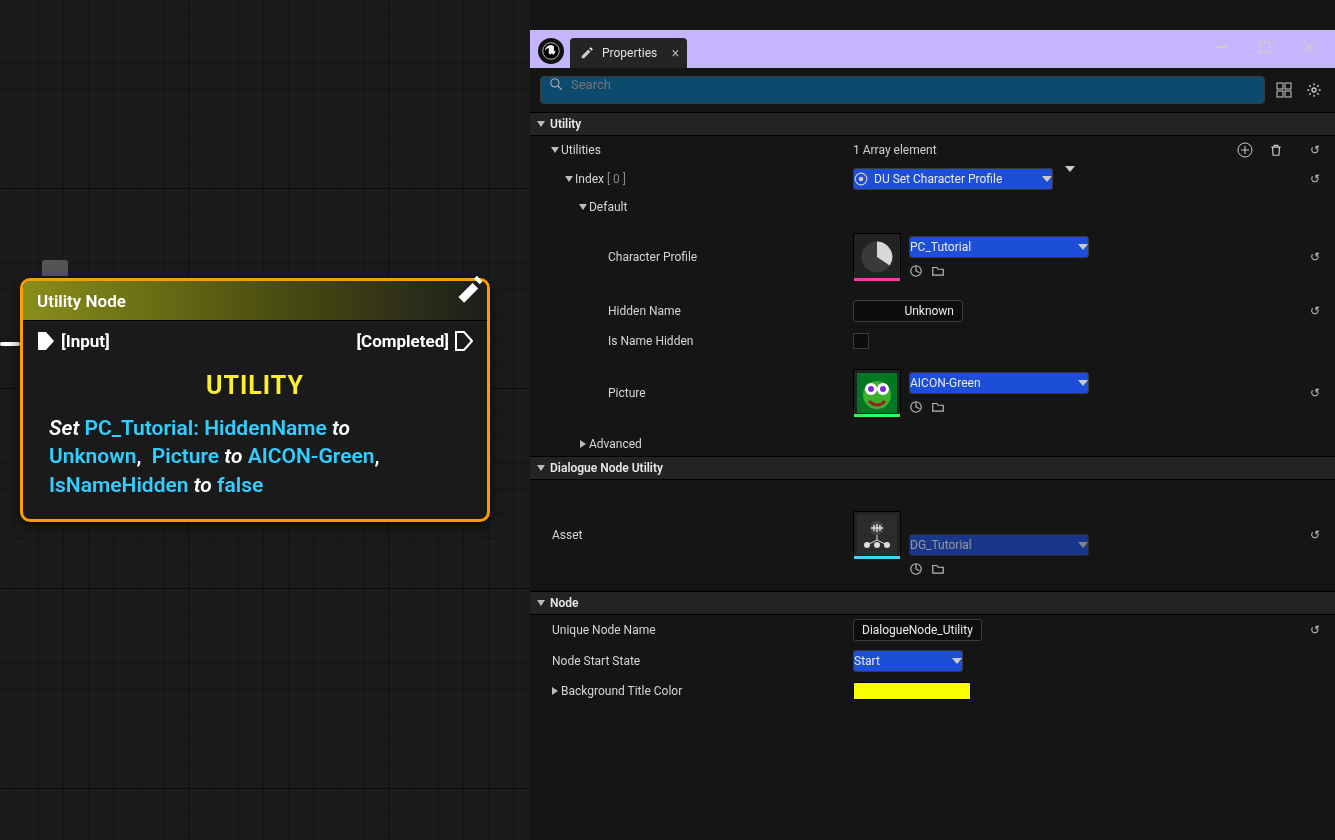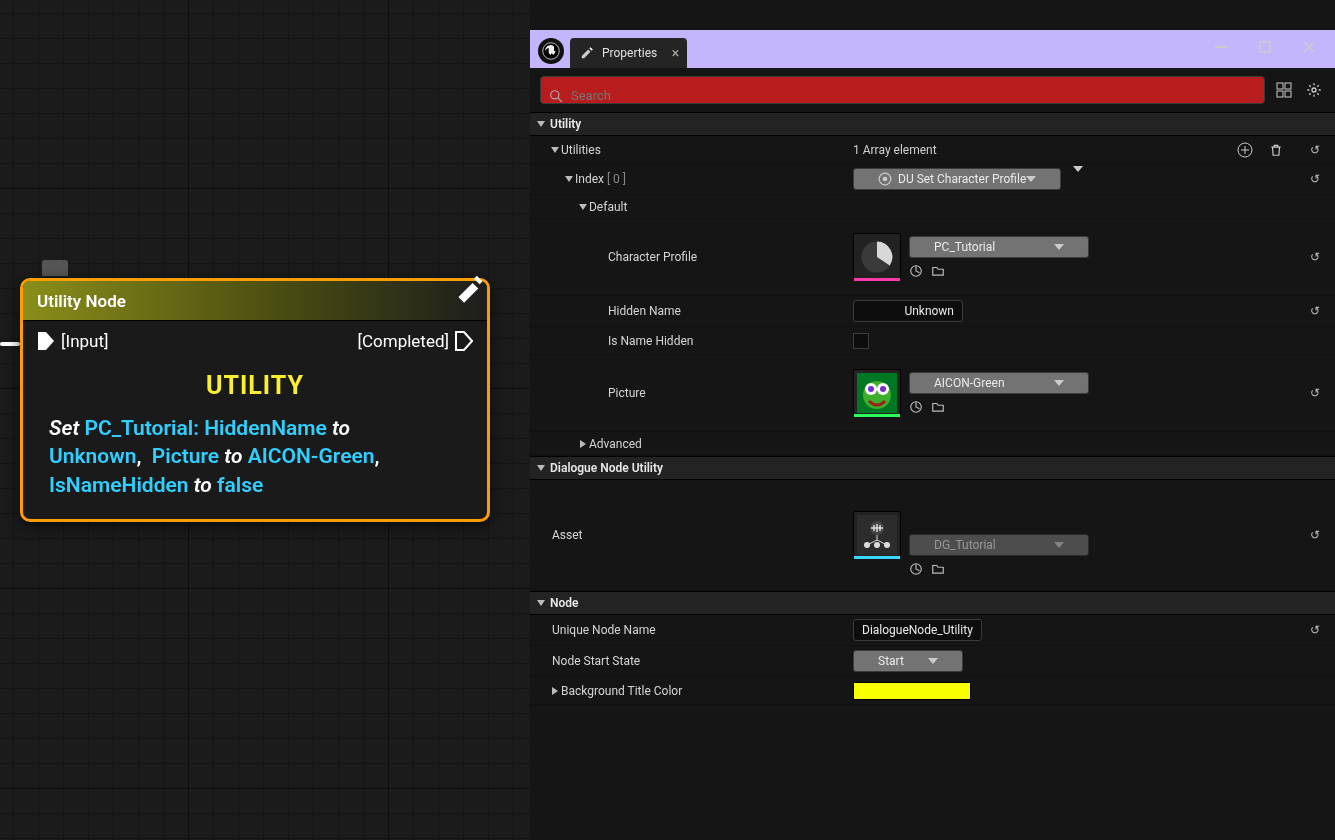--- a/index.html
+++ b/index.html
@@ -18,57 +18,57 @@
 .graph-dimmer { position:absolute; inset:0; background:rgba(0,0,0,.28); pointer-events:none; }
 .wire { position:absolute; top:342px; left:0; width:20px; height:4px; background:#fff; border-radius:2px; }
 .comment-tab { position:absolute; top:260px; left:42px; width:26px; height:16px; background:#555; border-radius:3px 3px 0 0; }
 
 .node { position:absolute; top:278px; left:20px; width:470px; border:3px solid #ff9c00; border-radius:10px;
   background:#1a1a1a; color:#fff; box-shadow:0 4px 14px rgba(0,0,0,.6); }
 .node-title { height:40px; display:flex; align-items:center; padding:0 14px; font-size:17px; font-weight:600;
   background:linear-gradient(90deg,#8a8e1a 0%,#4a4d10 55%,#1d1d1d 100%); border-bottom:1px solid #000; border-radius:7px 7px 0 0; }
 .pickaxe { position:absolute; top:-8px; right:-4px; color:#fff; }
 .pins { display:flex; justify-content:space-between; padding:10px 14px 6px; font-size:17px; }
-.pin { display:flex; align-items:center; gap:6px; font-weight:400; }
+.pin { display:flex; align-items:center; gap:6px; font-weight:700; }
 .node-body { padding:6px 26px 20px; }
 .util-head { text-align:center; color:#fcef2d; font-size:25px; font-weight:700; letter-spacing:1px; margin:8px 0 14px; }
 .desc { font-size:21px; font-style:italic; font-weight:600; line-height:1.35; }
 .desc .kw { color:#fff;font-style:italic; }
 .desc .ref { color:#30cfff; font-style:normal; }
 .desc .to { color:#fff; }
 .desc .comma { color:#fff; font-style:normal; }
 
 
 .panel { flex:1; background:#151515; color:#cfcfcf; font-size:12px; display:flex; flex-direction:column; }
 .winbar { height:30px; }
 .tabbar { display:flex; align-items:flex-end; height:38px; background:#c4b5fd; padding-left:8px; position:relative; }
 .logo { width:26px; height:26px; border-radius:50%; background:#111; color:#fff; display:flex; align-items:center; justify-content:center; margin-right:6px; margin-bottom:4px; font-weight:700; font-size:15px; }
 .tab { display:flex; align-items:center; gap:8px; height:30px; padding:0 30px 0 10px; background:#242424; color:#e0e0e0; position:relative; border-radius:4px 4px 0 0; }
 .tab .close { position:absolute; right:8px; top:7px; font-size:14px; color:#aaa; cursor:pointer; }
 .winbtns { position:absolute; right:4px; top:2px; display:flex; gap:0; }
 .winbtns div { width:44px; height:30px; display:flex; align-items:center; justify-content:center; color:#ccc; }
 
 .searchrow { display:flex; align-items:center; gap:8px; padding:8px 10px; background:#151515; }
-.search { flex:1; display:flex; align-items:flex-end; gap:8px; height:28px; background:#b91c1c; border:1px solid #3b3b3b; border-radius:4px; padding:0 8px; }
+.search { flex:1; display:flex; align-items:flex-start; gap:8px; height:28px; background:#0c4a6e; border:1px solid #3b3b3b; border-radius:4px; padding:0 8px; }
 .search input { flex:1; background:transparent; border:0; color:#ccc; outline:none; font-size:13px; }
 .iconbtn { width:22px; height:22px; display:flex; align-items:center; justify-content:center; color:#c9c9c9; cursor:pointer; }
 
 .cat { height:24px; display:flex; align-items:center; gap:6px; padding:0 8px; background:#232323; border-top:1px solid #000; border-bottom:1px solid #000; font-weight:600; color:#e8e8e8; }
 .tri-sm { width:0; height:0; border-left:6px solid #bbb; border-top:4px solid transparent; border-bottom:4px solid transparent; }
 .tri-sm.open { transform:rotate(90deg); }
 
 .row { display:flex; min-height:28px; border-bottom:1px solid #101010;text-align:right; }
 .row .lab { width:315px; display:flex; align-items:center; color:#d5d5d5; padding-left:8px; }
 .row .lab .ind { flex-shrink:0; }
 .row .val { flex:1; display:flex; align-items:center; gap:8px; padding:4px 8px; }
 .row .reset { width:40px; display:flex; align-items:center; justify-content:center; color:#bdbdbd; }
 .ind1{width:14px}.ind2{width:28px}.ind3{width:42px}.ind5{width:70px}
 
 .txtbox { background:#0d0d0d; border:1px solid #3b3b3b; border-radius:3px; padding:3px 8px; color:#eaeaea; min-width:110px; }
-.dropdown { display:flex; align-items:center; justify-content:space-between; background:#737373; border:1px solid #3b3b3b; border-radius:3px; padding:3px 24px; min-width:180px; color:#eaeaea; cursor:pointer; }
+.dropdown { display:flex; align-items:center; justify-content:space-between; background:#1d4ed8; border:1px solid #3b3b3b; border-radius:3px; padding:3px 0; min-width:180px; color:#eaeaea; cursor:pointer; }
 .dropdown.disabled { opacity:.6;margin-top:40px; }
 .chev { width:0;height:0;border-left:5px solid transparent;border-right:5px solid transparent;border-top:6px solid #ccc; }
 .thumb { width:48px; height:48px; background:#222; border:1px solid #000; border-radius:2px; display:flex; align-items:center; justify-content:center; position:relative; }
 .thumb::after{content:"";position:absolute;left:0;right:0;bottom:-1px;height:3px;}
 .thumb.pink::after{background:#ff3aa8;}
 .thumb.green::after{background:#2bff5a;}
 .thumb.cyan::after{background:#3ad8ff;}
 .assetbtns { display:flex; gap:8px; color:#bbb; }
 .assetbtns span{cursor:pointer;}
 .check { width:16px; height:16px; background:#0d0d0d; border:1px solid #3b3b3b; }

